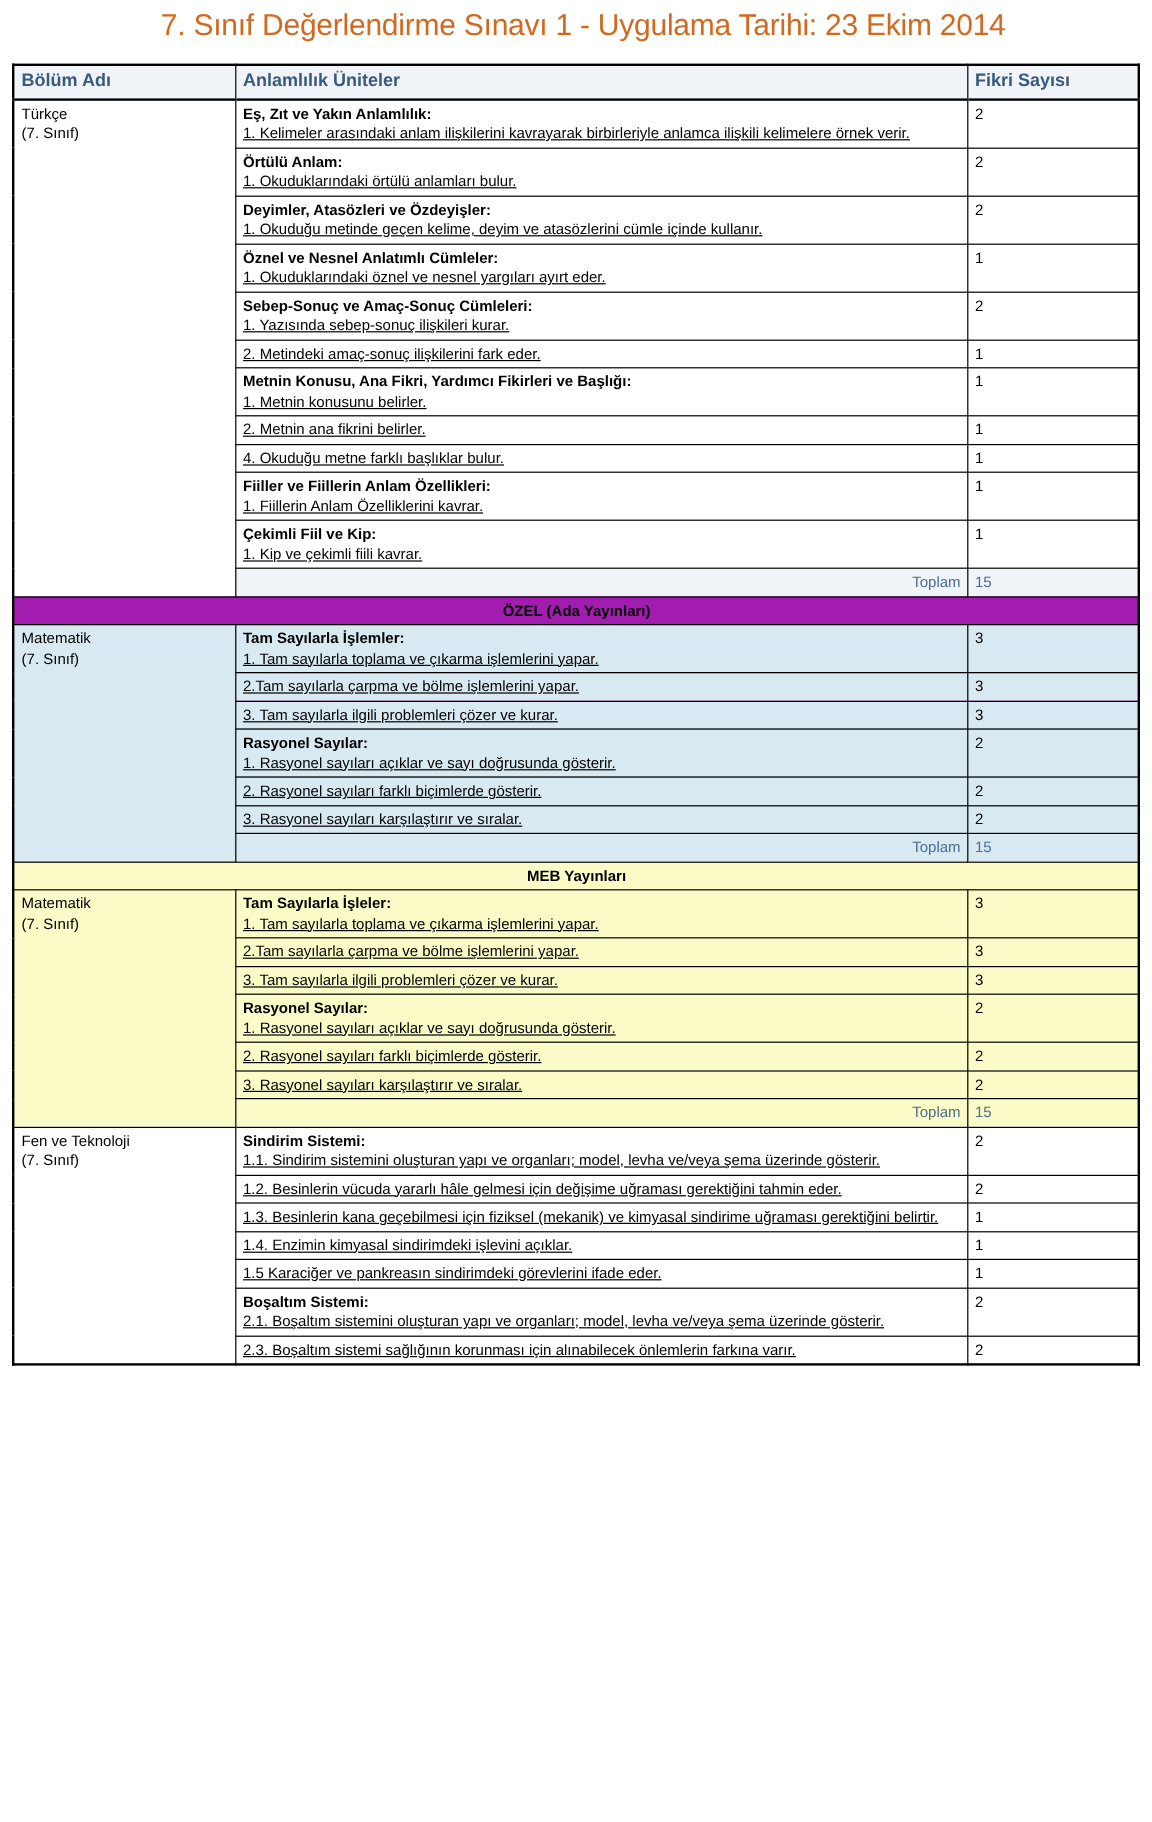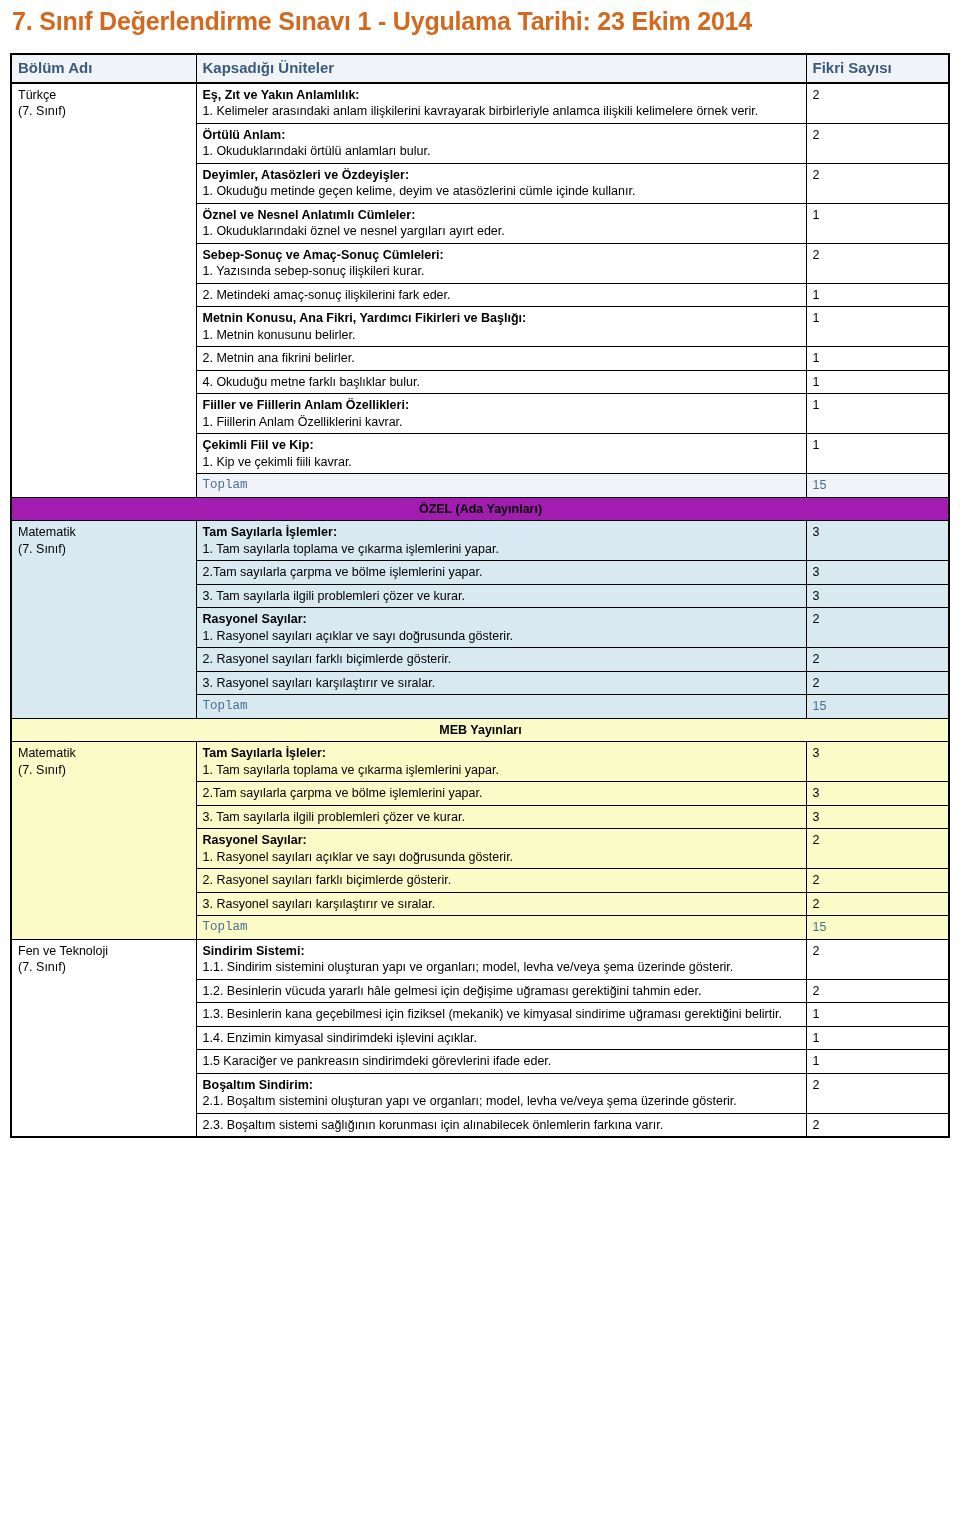--- a/index.html
+++ b/index.html
@@ -18,25 +18,26 @@
   .page {
     position: relative;
     width: 960px;
     height: 1518px;
     box-sizing: border-box;
   }
 
   .doc-title {
     color: #D2691E;
     font-size: 25px;
-    font-weight: bold;
+    font-weight: normal;
     letter-spacing: -0.2px;
     padding: 6px 0 0 12px;
     line-height: 30px;
     white-space: nowrap;
+    text-align: center;
   }
 
   table.plan {
     border-collapse: collapse;
     table-layout: fixed;
     width: 940px;
     margin: 17px 0 0 10px;
     border: 2px solid #000;
   }
 
@@ -73,39 +74,38 @@
     padding-top: 5px;
   }
   td.unit .grade { display: block; }
 
   
   td.topic { }
   td.topic .lead {
     font-weight: bold;
     display: block;
   }
-  td.topic .desc { display: block; }
+  td.topic .desc { display: block; text-decoration: underline; }
 
   
   td.count {
     text-align: left;
     vertical-align: middle;
     font-size: 13px;
     padding-left: 8px;
     border-left: 2px solid #000;
   }
 
   
   td.total-label {
-    text-align: left;
+    text-align: right;
     color: #4A6E8F;
     font-size: 13.5px;
     padding-right: 6px;
     vertical-align: middle;
-    font-family: Liberation Mono, monospace;
   }
   td.total-value {
     color: #4A6E8F;
     font-size: 13.5px;
     text-align: left;
     padding-left: 8px;
     vertical-align: middle;
     border-left: 2px solid #000;
     margin-top: 32px;
   }
@@ -155,21 +155,21 @@
 
   <table class="plan">
     <colgroup>
       <col class="c-unit">
         <col class="c-topic">
         <col class="c-count">
     </colgroup>
     <thead>
       <tr class="head">
         <th>Bölüm Adı</th>
-        <th>Kapsadığı Üniteler</th>
+        <th>Anlamlılık Üniteler</th>
         <th>Fikri Sayısı</th>
       </tr>
     </thead>
     <tbody id="tbody">
         <tr class="bg-white">
           <td class="unit bg-white" rowspan="12"><span>Türkçe</span><span class="grade">(7. Sınıf)</span></td>
           <td class="topic bg-white">
             <span class="lead">Eş, Zıt ve Yakın Anlamlılık:</span>
             <span class="desc">1. Kelimeler arasındaki anlam ilişkilerini kavrayarak birbirleriyle anlamca ilişkili kelimelere örnek verir.</span>
           </td>
@@ -365,21 +365,21 @@
           <td class="count bg-white">1</td>
         </tr>
         <tr class="bg-white">
           <td class="topic bg-white">
             <span class="desc">1.5 Karaciğer ve pankreasın sindirimdeki görevlerini ifade eder.</span>
           </td>
           <td class="count bg-white">1</td>
         </tr>
         <tr class="bg-white">
           <td class="topic bg-white">
-            <span class="lead">Boşaltım Sindirim:</span>
+            <span class="lead">Boşaltım Sistemi:</span>
             <span class="desc">2.1. Boşaltım sistemini oluşturan yapı ve organları; model, levha ve/veya şema üzerinde gösterir.</span>
           </td>
           <td class="count bg-white">2</td>
         </tr>
         <tr class="bg-white">
           <td class="topic bg-white">
             <span class="desc">2.3. Boşaltım sistemi sağlığının korunması için alınabilecek önlemlerin farkına varır.</span>
           </td>
           <td class="count bg-white">2</td>
         </tr>

